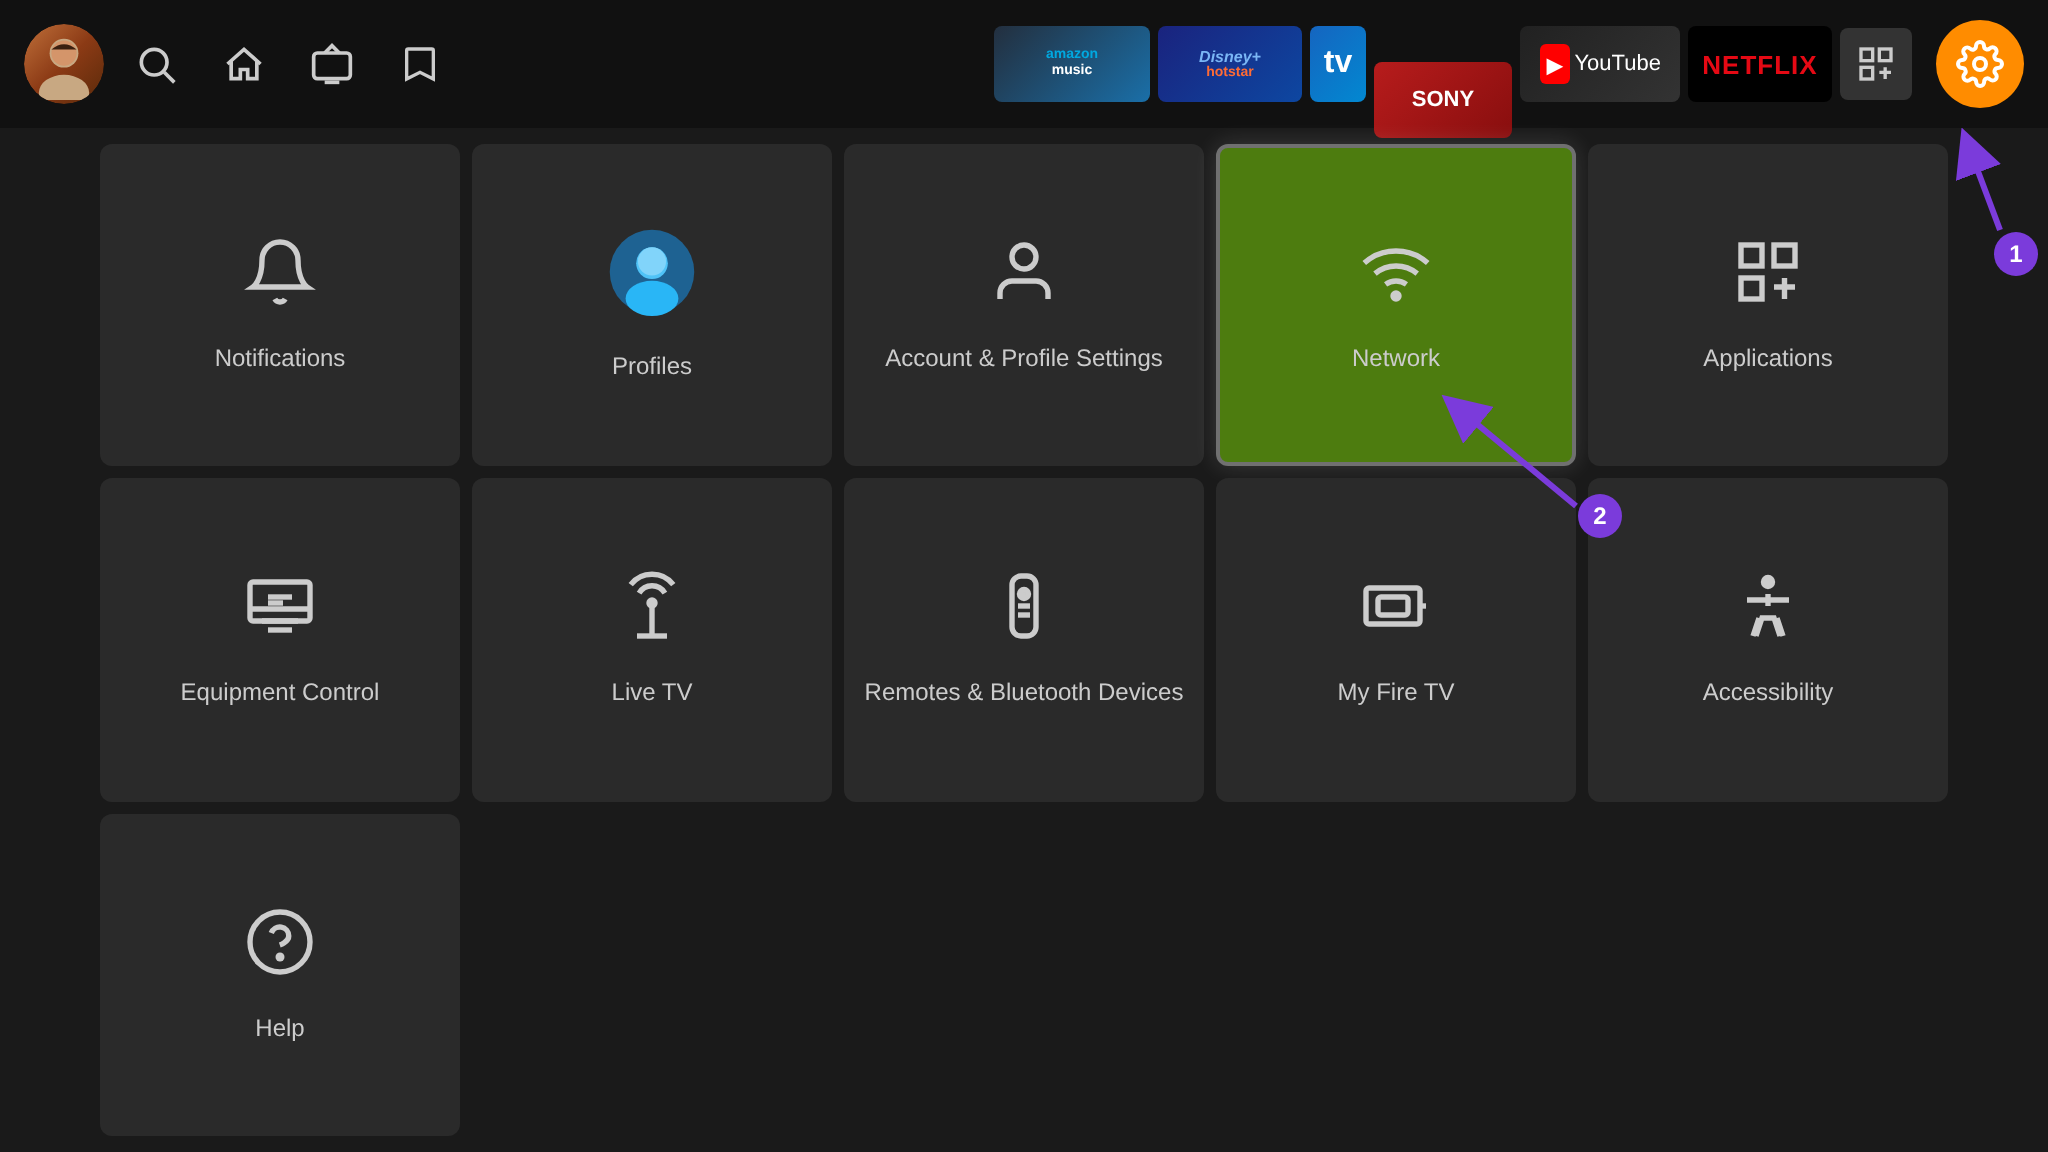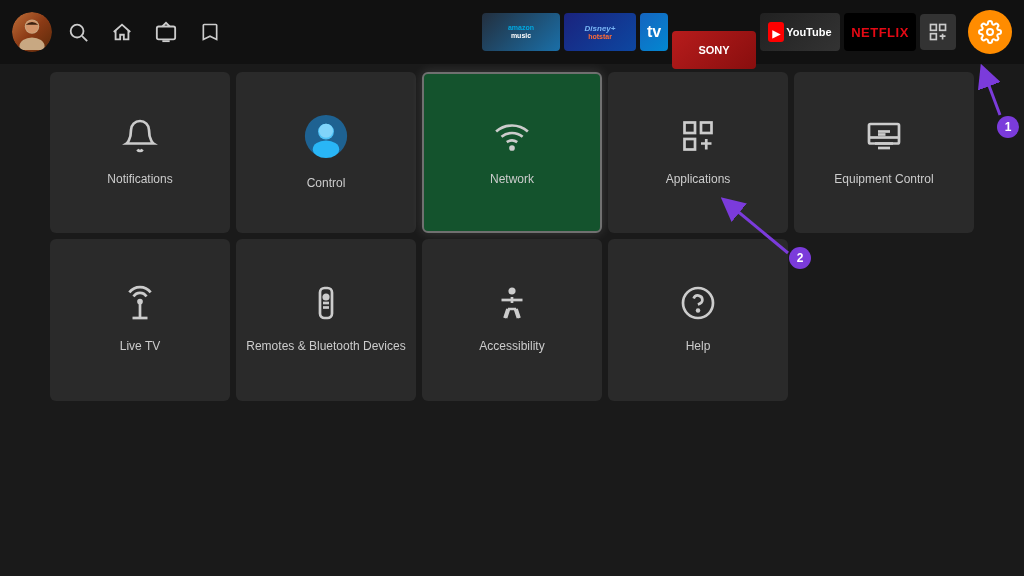--- a/index.html
+++ b/index.html
@@ -114,21 +114,21 @@
     
     .icon-svg {
       width: 36px; height: 36px;
       fill: none;
       stroke: #ccc;
       stroke-width: 1.8;
     }
 
     
     .network-tile {
-      background: #14532d;
+      background: #4d7c0f;
       border: 2px solid #707070;
       box-shadow: 0 0 12px rgba(255,255,255,0.15);
     }
 
     
     .annotations-overlay {
       position: absolute;
       top: 0; left: 0;
       width: 1024px; height: 576px;
       pointer-events: none;
@@ -184,28 +184,28 @@
         <div style="font-size:7px;color:#fff;font-weight:bold;">music</div>
       </div>
     </div>
     <div class="app-tile app-disney" style="width:72px; flex-direction:column;">
       <div style="font-size:8px;color:#7ab6f5;font-weight:bold;font-style:italic;">Disney+</div>
       <div style="font-size:7px;color:#ff6b35;font-weight:bold;">hotstar</div>
     </div>
     <div class="app-tile app-tv" style="width:28px;">
       <div style="font-size:16px;color:#fff;font-weight:bold;">tv</div>
     </div>
-    <div class="app-tile app-sony" style="width:84px;margin-top:36px;">
+    <div class="app-tile app-sony" style="width:69px;margin-top:36px;">
       <div style="font-size:11px;color:#fff;font-weight:bold;">SONY</div>
     </div>
     <div class="app-tile app-youtube" style="width:80px; gap:2px;">
       <span style="display:inline-block;background:#ff0000;padding:1px 4px;border-radius:3px;">
         <span style="color:#fff;font-size:10px;font-weight:bold;">▶</span>
       </span>
-      <span style="font-size:11px;color:#fff;font-weight:bold;">YouTube</span>
+      <span style="font-size:11px;color:#fff;font-weight:normal;">YouTube</span>
     </div>
     <div class="app-tile" style="width:72px;background:#000;">
       <span style="font-size:13px;font-weight:bold;color:#e50914;letter-spacing:0.5px;">NETFLIX</span>
     </div>
     <div class="app-icon-grid">
       <svg width="20" height="20" viewBox="0 0 24 24" fill="none" stroke="#ccc" stroke-width="2">
         <rect x="3" y="3" width="7" height="7"></rect>
         <rect x="14" y="3" width="7" height="7"></rect>
         <rect x="3" y="14" width="7" height="7"></rect>
         <path d="M14 17h7M17.5 14v7"></path>
@@ -233,23 +233,30 @@
     <span class="tile-label">Notifications</span>
   </div>
 
   <div class="grid-tile">
     <svg width="44" height="44" viewBox="0 0 50 50" fill="none">
       <circle cx="25" cy="25" r="24" fill="#1a7bbf" opacity="0.7"></circle>
       <circle cx="25" cy="20" r="9" fill="#4fc3f7"></circle>
       <ellipse cx="25" cy="40" rx="15" ry="10" fill="#29b6f6"></ellipse>
       <circle cx="25" cy="19" r="8" fill="#81d4fa"></circle>
     </svg>
-    <span class="tile-label">Control</span>
-  </div>
-
+    <span class="tile-label">Profiles</span>
+  </div>
+
+  <div class="grid-tile">
+    <svg class="icon-svg" viewBox="0 0 24 24">
+      <path d="M20 21v-2a4 4 0 00-4-4H8a4 4 0 00-4 4v2"></path>
+      <circle cx="12" cy="7" r="4"></circle>
+    </svg>
+    <span class="tile-label">Account &amp; Profile Settings</span>
+  </div>
 
   <div class="grid-tile network-tile" style="position:relative;">
     <svg class="icon-svg" viewBox="0 0 24 24">
       <path d="M5 12.55a11 11 0 0114.08 0"></path>
       <path d="M1.42 9a16 16 0 0121.16 0"></path>
       <path d="M8.53 16.11a6 6 0 016.95 0"></path>
       <circle cx="12" cy="20" r="1" fill="#ccc"></circle>
     </svg>
     <span class="tile-label">Network</span>
   </div>
@@ -293,20 +300,28 @@
       <rect x="8" y="2" width="8" height="20" rx="3"></rect>
       <circle cx="12" cy="8" r="1.5" fill="#ccc"></circle>
       <line x1="10" y1="12" x2="14" y2="12"></line>
       <line x1="10" y1="15" x2="14" y2="15"></line>
     </svg>
     <span class="tile-label">Remotes &amp; Bluetooth Devices</span>
   </div>
 
 
 
+  <div class="grid-tile">
+    <svg class="icon-svg" viewBox="0 0 24 24">
+      <rect x="2" y="6" width="18" height="12" rx="1"></rect>
+      <line x1="20" y1="12" x2="22" y2="12"></line>
+      <rect x="6" y="9" width="10" height="6" rx="1"></rect>
+    </svg>
+    <span class="tile-label">My Fire TV</span>
+  </div>
 
   <div class="grid-tile">
     <svg class="icon-svg" viewBox="0 0 24 24">
       <circle cx="12" cy="4" r="1.5" fill="#ccc"></circle>
       <path d="M5 10h14"></path>
       <path d="M12 8v4"></path>
       <path d="M8 22l2-6h4l2 6"></path>
       <path d="M9 16l-2 6"></path>
       <path d="M15 16l2 6"></path>
     </svg>

